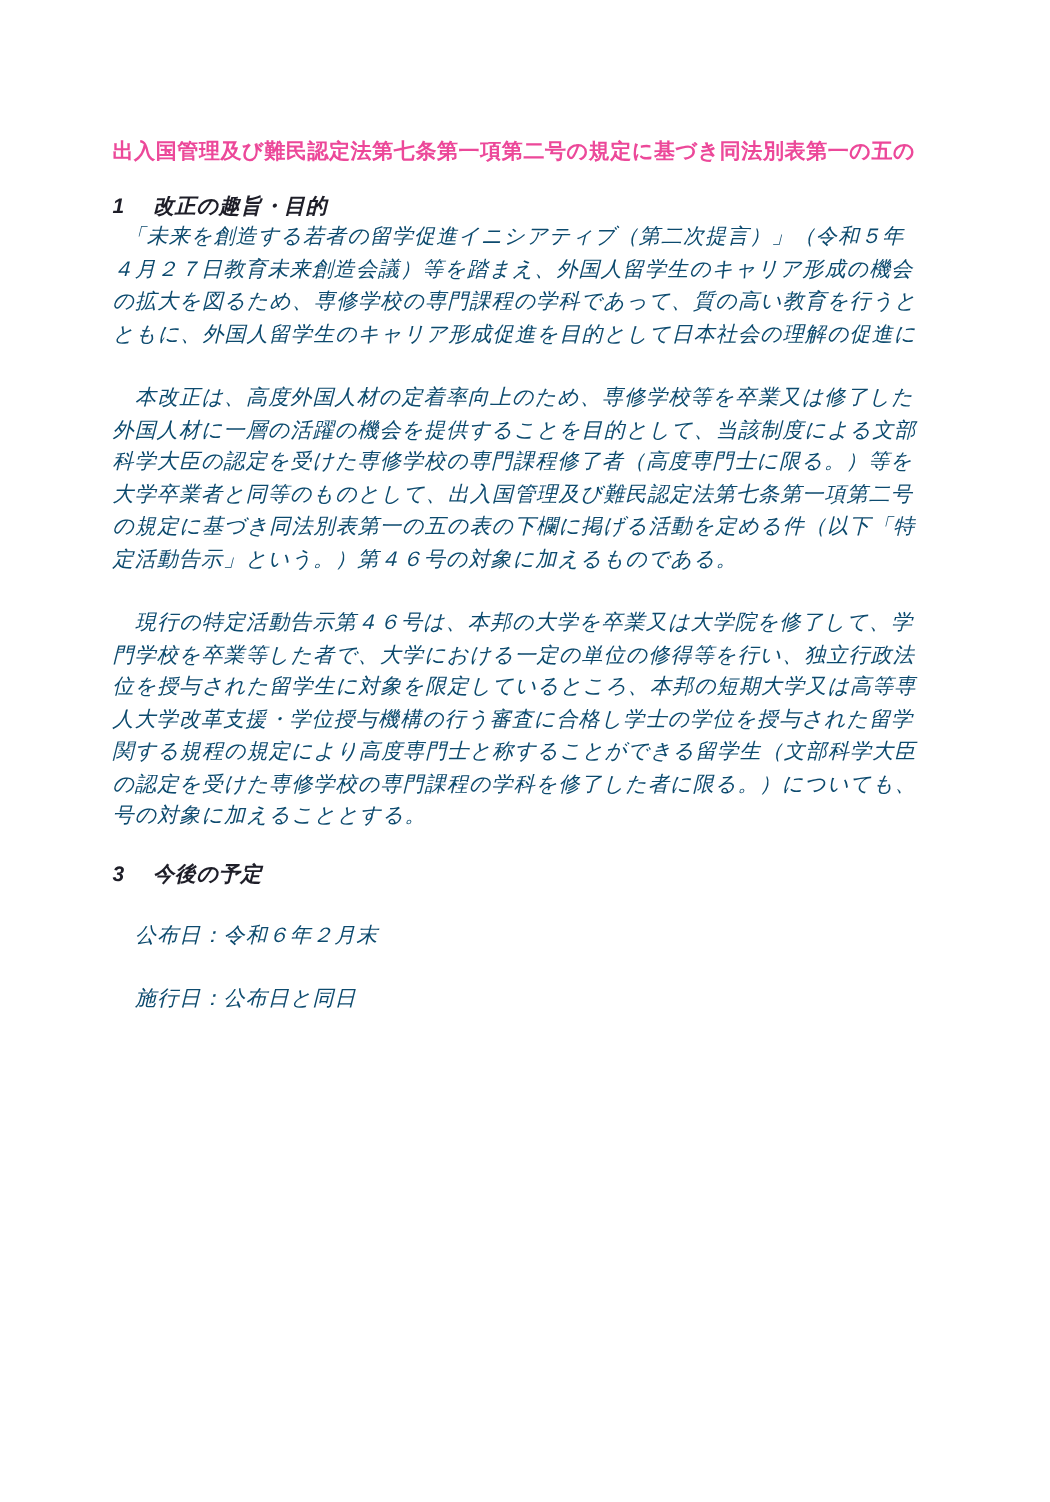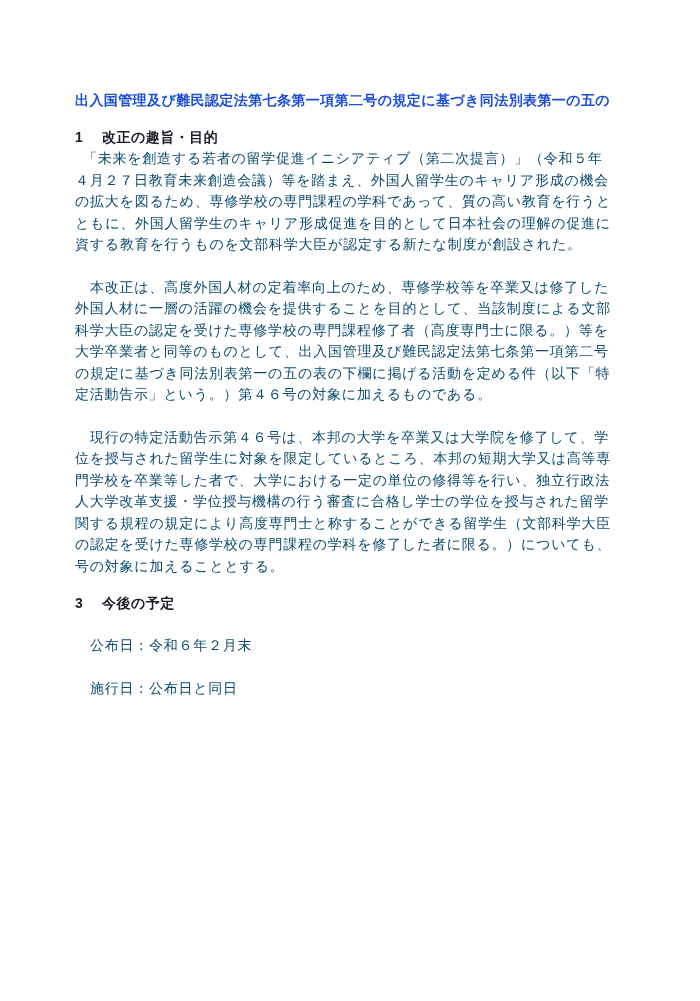--- a/index.html
+++ b/index.html
@@ -18,24 +18,25 @@
     left: 75px;
     top: 89px;
     width: 552px;
   }
   .doc-title {
     font-family: "Liberation Sans", sans-serif;
     font-weight: 700;
     font-size: 14px;
     line-height: 22px;
     letter-spacing: 0.4px;
-    color: #1d4ed8;
+    color: #ec4899;
   }
   .section {
     margin-top: 15px;
+    font-style: italic;
   }
   .section-heading {
     font-family: "Liberation Sans", sans-serif;
     font-weight: 700;
     font-size: 14px;
     line-height: 22px;
     letter-spacing: 0.5px;
     color: #1e1e28;
     white-space: nowrap;
   }
@@ -67,36 +68,35 @@
     <div>出入国管理及び難民認定法第七条第一項第二号の規定に基づき同法別表第一の五の</div>
   </div>
   <div>
       <div class="section">
         <div class="section-heading"><span class="sec-num">1</span><span class="sec-label">改正の趣旨・目的</span></div>
         <div class="paragraph">
           <div class="para-line first-quote">「未来を創造する若者の留学促進イニシアティブ（第二次提言）」（令和５年</div>
           <div class="para-line">４月２７日教育未来創造会議）等を踏まえ、外国人留学生のキャリア形成の機会</div>
           <div class="para-line">の拡大を図るため、専修学校の専門課程の学科であって、質の高い教育を行うと</div>
           <div class="para-line">ともに、外国人留学生のキャリア形成促進を目的として日本社会の理解の促進に</div>
-          <div class="para-line">資する教育を行うものを文部科学大臣が認定する新たな制度が創設された。</div>
         </div>
         <div class="paragraph">
           <div class="para-line first">本改正は、高度外国人材の定着率向上のため、専修学校等を卒業又は修了した</div>
           <div class="para-line">外国人材に一層の活躍の機会を提供することを目的として、当該制度による文部</div>
           <div class="para-line">科学大臣の認定を受けた専修学校の専門課程修了者（高度専門士に限る。）等を</div>
           <div class="para-line">大学卒業者と同等のものとして、出入国管理及び難民認定法第七条第一項第二号</div>
           <div class="para-line">の規定に基づき同法別表第一の五の表の下欄に掲げる活動を定める件（以下「特</div>
           <div class="para-line">定活動告示」という。）第４６号の対象に加えるものである。</div>
         </div>
       </div>
       <div class="section">
         <div class="paragraph">
           <div class="para-line first">現行の特定活動告示第４６号は、本邦の大学を卒業又は大学院を修了して、学</div>
+          <div class="para-line">門学校を卒業等した者で、大学における一定の単位の修得等を行い、独立行政法</div>
           <div class="para-line">位を授与された留学生に対象を限定しているところ、本邦の短期大学又は高等専</div>
-          <div class="para-line">門学校を卒業等した者で、大学における一定の単位の修得等を行い、独立行政法</div>
           <div class="para-line">人大学改革支援・学位授与機構の行う審査に合格し学士の学位を授与された留学</div>
           <div class="para-line">関する規程の規定により高度専門士と称することができる留学生（文部科学大臣</div>
           <div class="para-line">の認定を受けた専修学校の専門課程の学科を修了した者に限る。）についても、</div>
           <div class="para-line">号の対象に加えることとする。</div>
         </div>
       </div>
       <div class="section">
         <div class="section-heading"><span class="sec-num">3</span><span class="sec-label">今後の予定</span></div>
         <div class="paragraph">
           <div class="para-line first">公布日：令和６年２月末</div>

